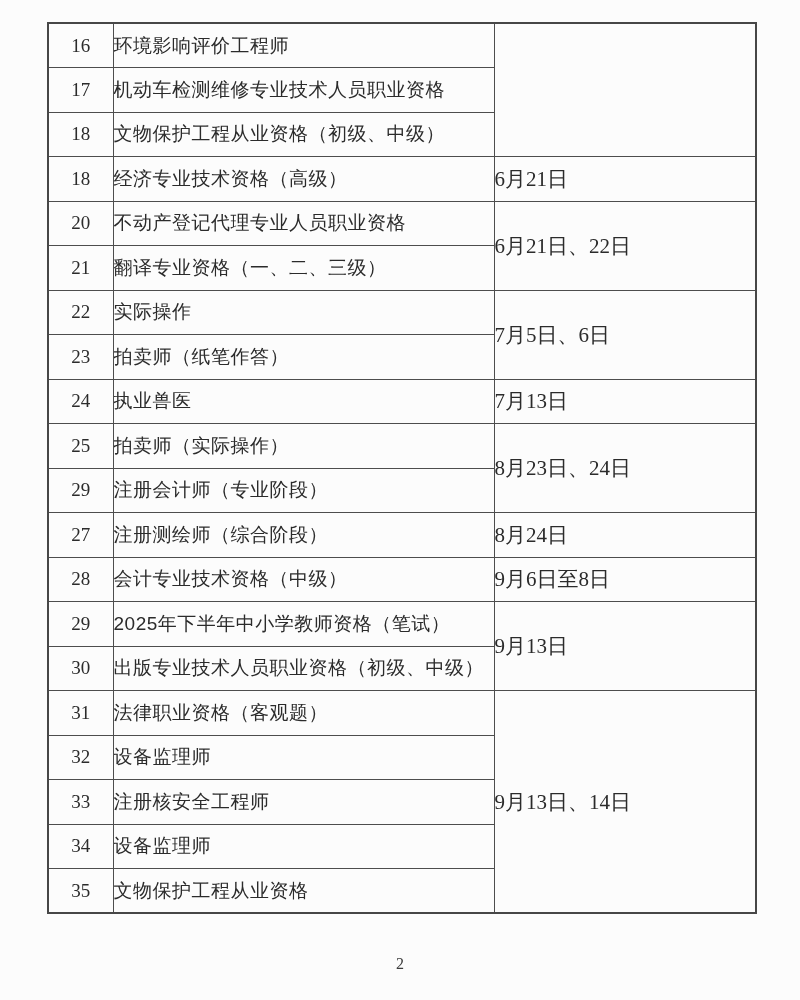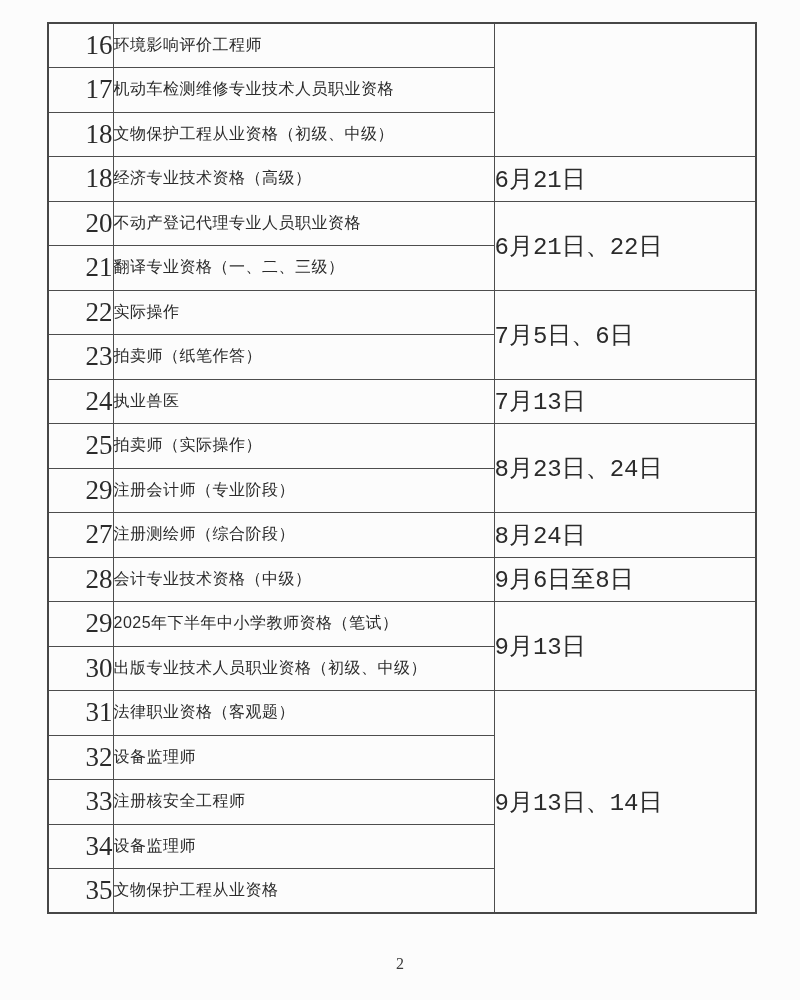--- a/index.html
+++ b/index.html
@@ -29,35 +29,35 @@
     border: 1.6px solid #4d4d4d;
     vertical-align: middle;
     padding: 0;
     overflow: hidden;
     white-space: nowrap;
   }
   table.schedule tr {
     height: 44.5px;
   }
   td.num {
-    text-align: right;
+    text-align: center;
     font-family: "Liberation Serif", serif;
-    font-size: 27px;
+    font-size: 19px;
     color: #2b2b2b;
   }
   td.name {
     padding-left: 8px;
-    font-size: 16px;
+    font-size: 19px;
     letter-spacing: 0.5px;
     color: #2b2b2b;
   }
   td.date {
     padding-left: 10px;
-    font-family: Liberation Mono, monospace;
-    font-size: 24px;
+    font-family: Liberation Serif, serif;
+    font-size: 21px;
     color: #2b2b2b;
   }
   .page-number {
     position: absolute;
     left: 0;
     top: 955px;
     width: 100%;
     text-align: center;
     font-family: "Liberation Serif", serif;
     font-size: 16px;

